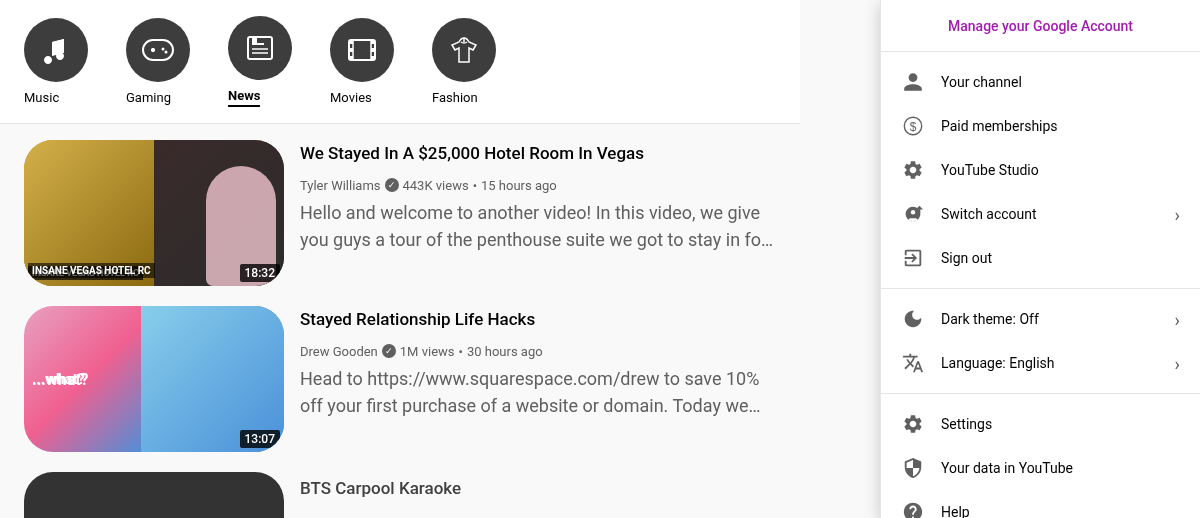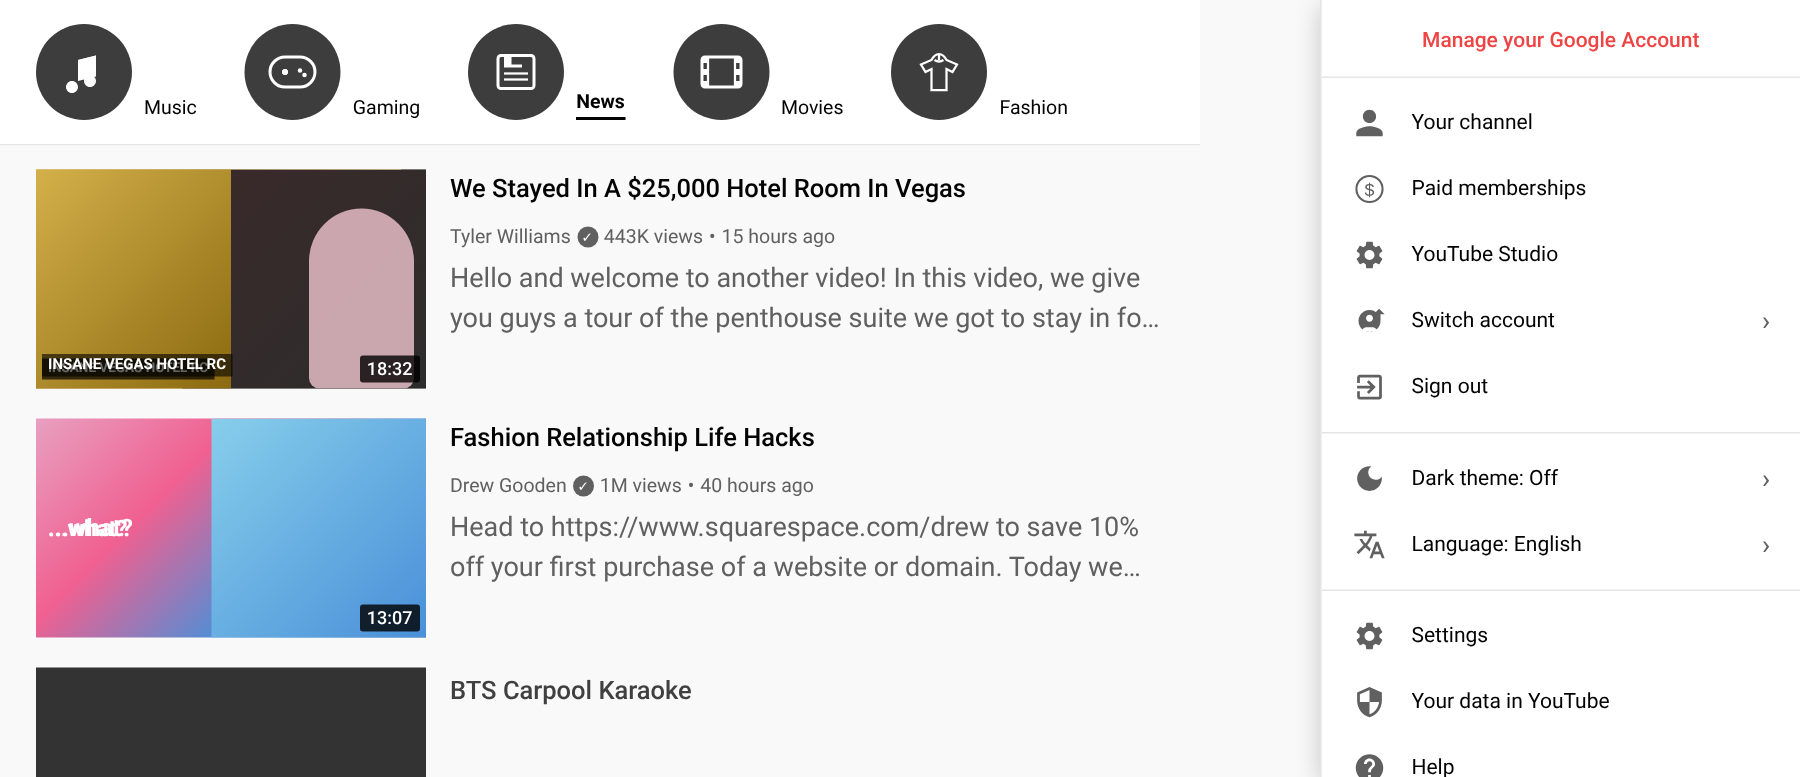--- a/index.html
+++ b/index.html
@@ -25,22 +25,22 @@
       display: flex;
       align-items: center;
       padding: 16px 24px;
       background: #fff;
       border-bottom: 1px solid #e5e5e5;
       gap: 32px;
     }
 
     .category-item {
       display: flex;
-      flex-direction: row;
-      align-items: flex-end;
+      flex-direction: column;
+      align-items: flex-start;
       gap: 8px;
       cursor: pointer;
       min-width: 70px;
     }
 
     .category-icon-circle {
       width: 64px;
       height: 64px;
       background: #3d3d3d;
       border-radius: 50%;
@@ -75,20 +75,21 @@
       margin-bottom: 20px;
     }
 
     .video-thumbnail {
       position: relative;
       flex-shrink: 0;
       width: 260px;
       height: 146px;
       background: #000;
       overflow: hidden;
+      border-radius: 29px;
     }
 
     .thumbnail-1 {
       background: linear-gradient(135deg, #c9a227 0%, #8b6914 30%, #d4a843 60%, #2c2c2c 60%);
       position: relative;
       overflow: hidden;
     }
 
     .thumbnail-1::before {
       content: '';
@@ -203,21 +204,21 @@
       border-left: 1px solid #e5e5e5;
     }
 
     .dropdown-header {
       padding: 16px 20px;
       border-bottom: 1px solid #e5e5e5;
       text-align: center;
     }
 
     .manage-account-link {
-      color: #ef4444;
+      color: #a21caf;
       font-size: 14px;
       font-weight: 500;
       text-decoration: none;
       cursor: pointer;
     }
 
     .dropdown-section {
       border-bottom: 1px solid #e5e5e5;
       padding: 8px 0;
     }
@@ -361,27 +362,27 @@
       </div>
 
       <div class="video-item">
         <div class="video-thumbnail thumbnail-2" style="position:relative;background:linear-gradient(135deg,#e8a0c0,#f06090,#4a90d9,#2c6cb0);">
           <div style="position:absolute;top:50%;left:8px;transform:translateY(-50%);color:white;font-size:15px;font-weight:bold;">...what?</div>
           <div style="position:absolute;right:0;top:0;bottom:0;width:55%;background:linear-gradient(135deg,#87CEEB,#4a90d9);display:flex;align-items:center;justify-content:center;">
           </div>
           <div class="duration-badge">13:07</div>
         </div>
         <div class="video-info">
-          <div class="video-title">Fashion Relationship Life Hacks</div>
+          <div class="video-title">Stayed Relationship Life Hacks</div>
           <div class="video-meta">
             <span>Drew Gooden</span>
             <span class="verified-icon">✓</span>
             <span>1M views</span>
             <span>•</span>
-            <span>40 hours ago</span>
+            <span>30 hours ago</span>
           </div>
           <div class="video-description">Head to https://www.squarespace.com/drew to save 10% off your first purchase of a website or domain. Today we find out that we are bad at crafts. new 'hey guy' shirts:</div>
         </div>
       </div>
 
       <div class="video-item">
         <div class="video-thumbnail" style="background:#333;"></div>
         <div class="video-info">
           <div class="video-title-partial">BTS Carpool Karaoke</div>
         </div>

